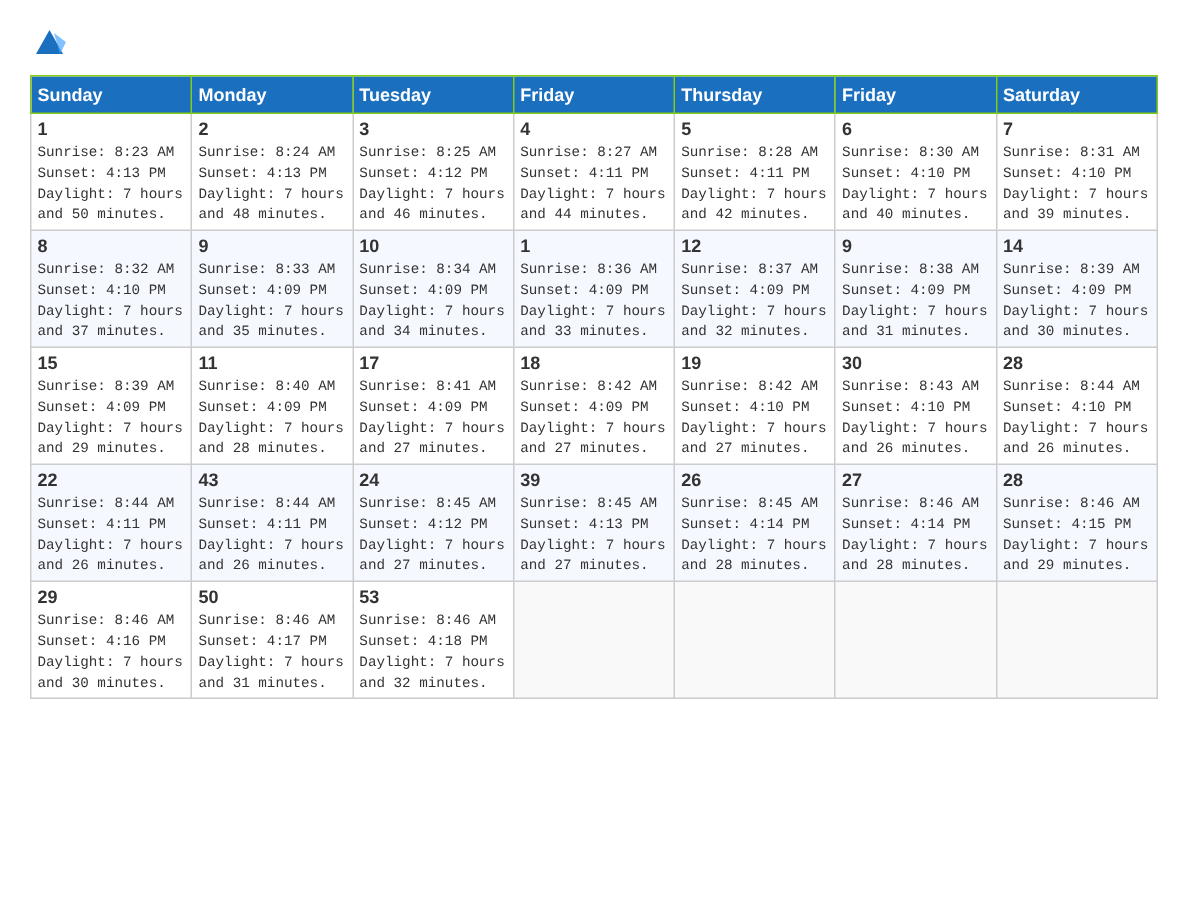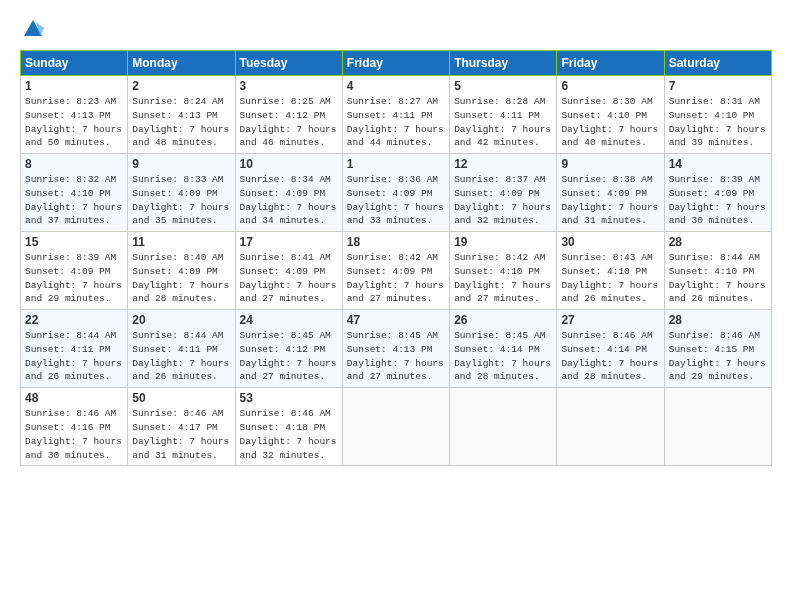--- a/index.html
+++ b/index.html
@@ -229,47 +229,47 @@
             <span class="day-num">28</span>
             <div class="day-info">Sunrise: 8:44 AM<br>Sunset: 4:10 PM<br>Daylight: 7 hours<br>and 26 minutes.</div>
           </td>
         </tr>
         <tr>
           <td>
             <span class="day-num">22</span>
             <div class="day-info">Sunrise: 8:44 AM<br>Sunset: 4:11 PM<br>Daylight: 7 hours<br>and 26 minutes.</div>
           </td>
           <td>
-            <span class="day-num">20</span>
+            <span class="day-num">43</span>
             <div class="day-info">Sunrise: 8:44 AM<br>Sunset: 4:11 PM<br>Daylight: 7 hours<br>and 26 minutes.</div>
           </td>
           <td>
             <span class="day-num">24</span>
             <div class="day-info">Sunrise: 8:45 AM<br>Sunset: 4:12 PM<br>Daylight: 7 hours<br>and 27 minutes.</div>
           </td>
           <td>
-            <span class="day-num">47</span>
+            <span class="day-num">39</span>
             <div class="day-info">Sunrise: 8:45 AM<br>Sunset: 4:13 PM<br>Daylight: 7 hours<br>and 27 minutes.</div>
           </td>
           <td>
             <span class="day-num">26</span>
             <div class="day-info">Sunrise: 8:45 AM<br>Sunset: 4:14 PM<br>Daylight: 7 hours<br>and 28 minutes.</div>
           </td>
           <td>
             <span class="day-num">27</span>
             <div class="day-info">Sunrise: 8:46 AM<br>Sunset: 4:14 PM<br>Daylight: 7 hours<br>and 28 minutes.</div>
           </td>
           <td>
             <span class="day-num">28</span>
             <div class="day-info">Sunrise: 8:46 AM<br>Sunset: 4:15 PM<br>Daylight: 7 hours<br>and 29 minutes.</div>
           </td>
         </tr>
         <tr class="last-row">
           <td>
-            <span class="day-num">48</span>
+            <span class="day-num">29</span>
             <div class="day-info">Sunrise: 8:46 AM<br>Sunset: 4:16 PM<br>Daylight: 7 hours<br>and 30 minutes.</div>
           </td>
           <td>
             <span class="day-num">50</span>
             <div class="day-info">Sunrise: 8:46 AM<br>Sunset: 4:17 PM<br>Daylight: 7 hours<br>and 31 minutes.</div>
           </td>
           <td>
             <span class="day-num">53</span>
             <div class="day-info">Sunrise: 8:46 AM<br>Sunset: 4:18 PM<br>Daylight: 7 hours<br>and 32 minutes.</div>
           </td>

